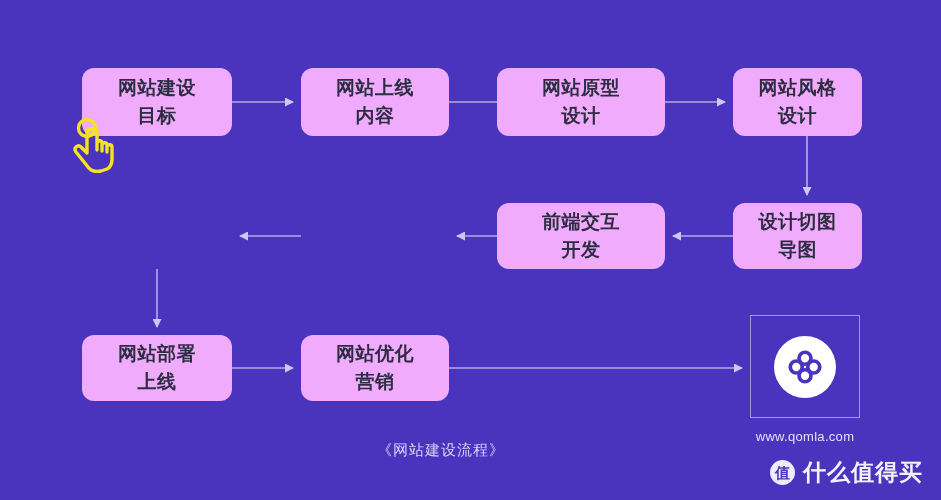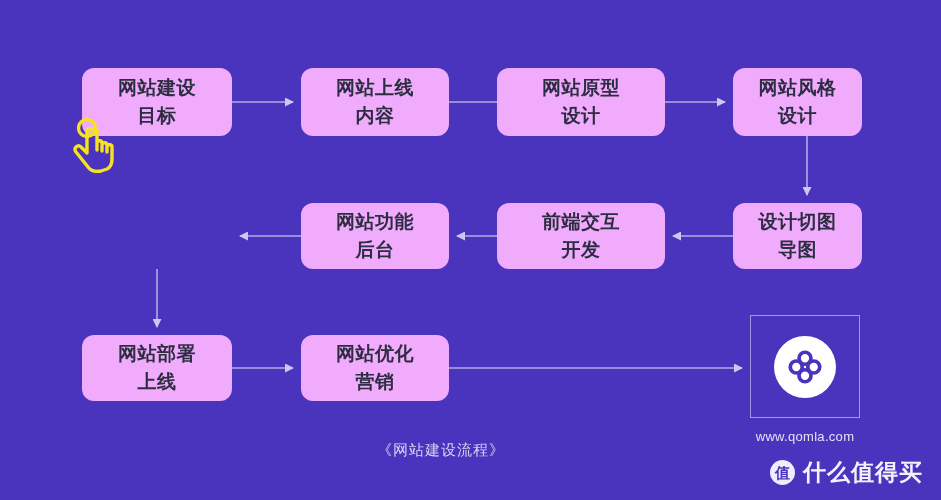--- a/index.html
+++ b/index.html
@@ -194,24 +194,20 @@
 设计</span>
   </div>
 
   <div class="node c4 r2">
     <span>设计切图
 导图</span>
   </div>
   <div class="node c3 r2">
     <span>前端交互
 开发</span>
-  </div>
-  <div class="node c2 r2">
-    <span>网站功能
-后台</span>
   </div>
 
   <div class="node c1 r3">
     <span>网站部署
 上线</span>
   </div>
   <div class="node c2 r3">
     <span>网站优化
 营销</span>
   </div>

